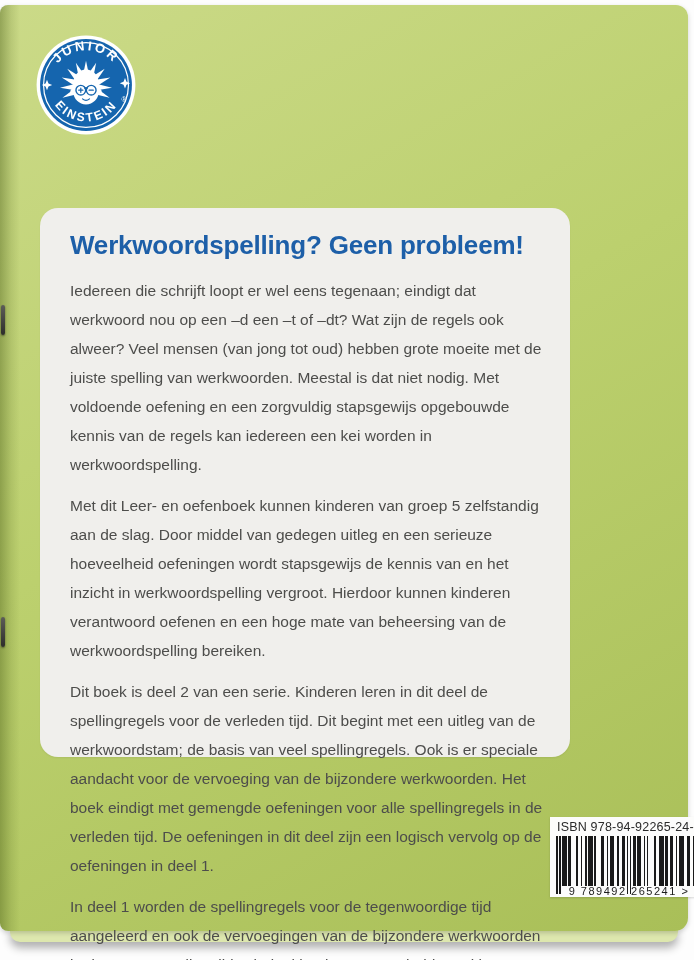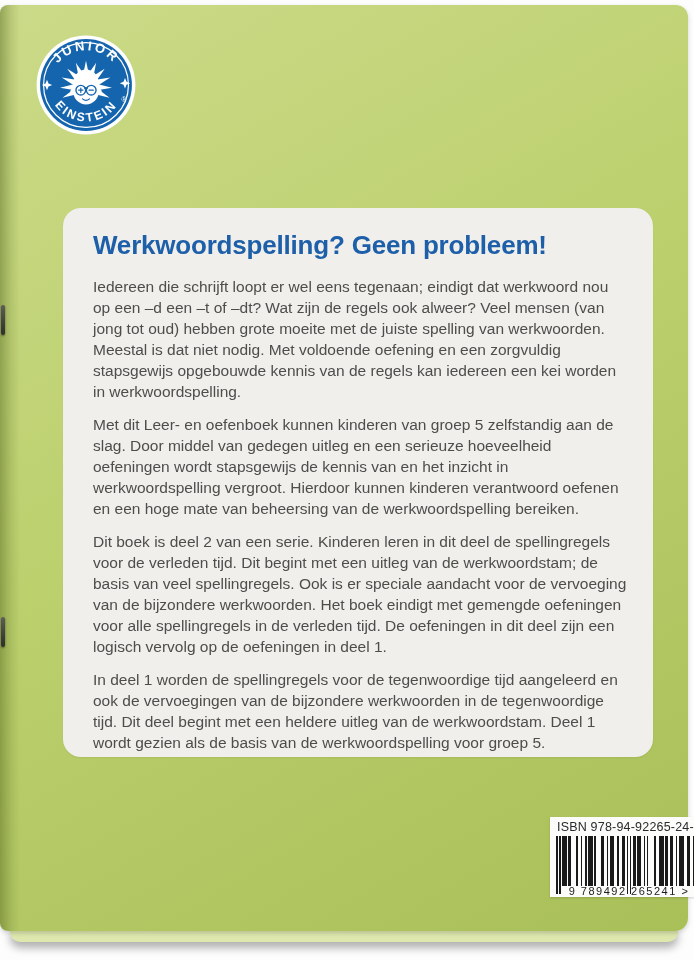--- a/index.html
+++ b/index.html
@@ -61,36 +61,35 @@
   }
   .groep-number {
     font-size: 108px; font-weight: bold; line-height: 0.80;
     margin-top: 8px; margin-right: -2px;
     color: var(--groep-number-color, #9aa65c);
   }
 
   .panel {
     position: absolute;
     left: 40px; top: 203px;
-    width: 590px; height: 549px;
+    width: 530px; height: 549px;
     background: var(--panel-bg, #f0efec);
     border-radius: 18px;
     padding: 22px 24px 0 30px;
     box-shadow: 0 1px 2px rgba(0,0,0,0.06);
-    margin-left: 23px;
   }
   .panel-title {
     color: var(--title-blue, #1d5fa8);
     font-size: 26px; font-weight: bold;
     letter-spacing: -0.2px;
     margin-bottom: 15px;
   }
   .panel p {
     color: var(--body-text, #4d4d4b);
-    font-size: 15.5px; line-height: 21px;
+    font-size: 15.5px; line-height: 29px;
     margin-bottom: 12px;
   }
 
   .website {
     position: absolute; left: 36px; top: 891px;
     color: #fbfdf6; opacity: 0.93;
     font-size: 21px; letter-spacing: 0.5px;
   }
 
   .barcode-box {

